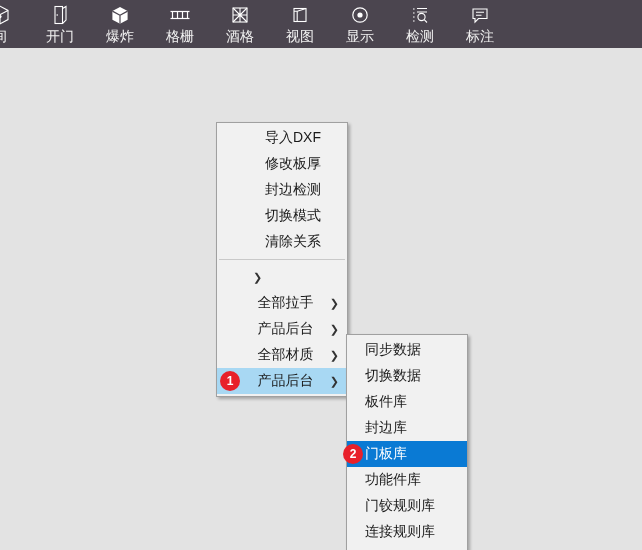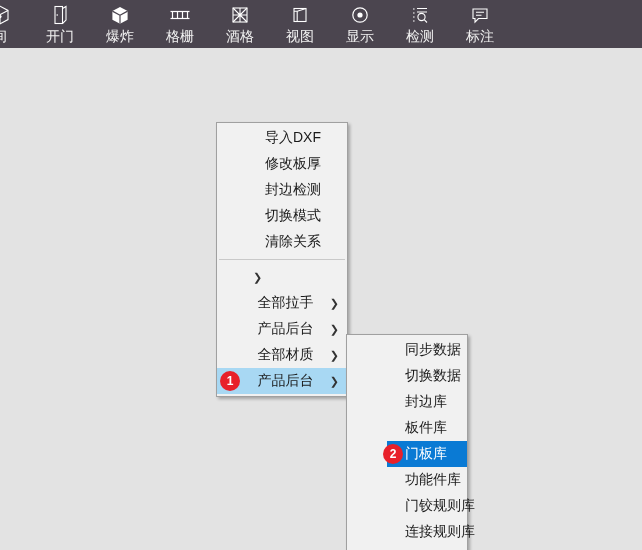--- a/index.html
+++ b/index.html
@@ -72,21 +72,21 @@
     height: 26px;
     display: flex;
     align-items: center;
     padding-left: 22px;
     padding-right: 8px;
     font-size: 14px;
     color: #1a1a1a;
     white-space: nowrap;
   }
   #main-menu .mi { padding-left: 30px; text-align: center; }
-  #sub-menu  .mi { padding-left: 18px; margin-left: 40px; }
+  #sub-menu  .mi { padding-left: 18px; }
   .mi .label { flex: 1 1 auto; }
   .mi .arrow {
     flex: 0 0 auto;
     font-size: 11px;
     color: #333;
     line-height: 1;
     margin-left: 6px;
     font-family: "DejaVu Sans", sans-serif;
   }
   .sep {
@@ -272,24 +272,24 @@
 
 <div class="menu" id="sub-menu">
 
   <div class="mi">
     <span class="label">同步数据</span>
   </div>
   <div class="mi">
     <span class="label">切换数据</span>
   </div>
   <div class="mi">
+    <span class="label">板件库</span>
+  </div>
+  <div class="mi">
     <span class="label">封边库</span>
-  </div>
-  <div class="mi">
-    <span class="label">板件库</span>
   </div>
   <div class="mi hl-dark">
     <span class="badge">2</span>
     <span class="label">门板库</span>
   </div>
   <div class="mi">
     <span class="label">功能件库</span>
   </div>
   <div class="mi">
     <span class="label">门铰规则库</span>

